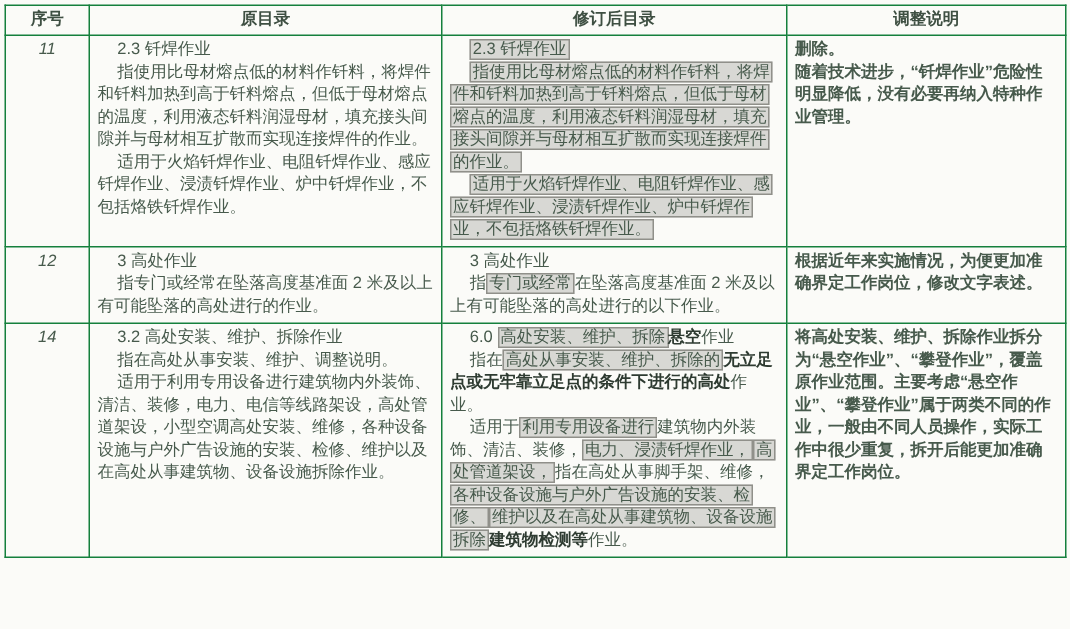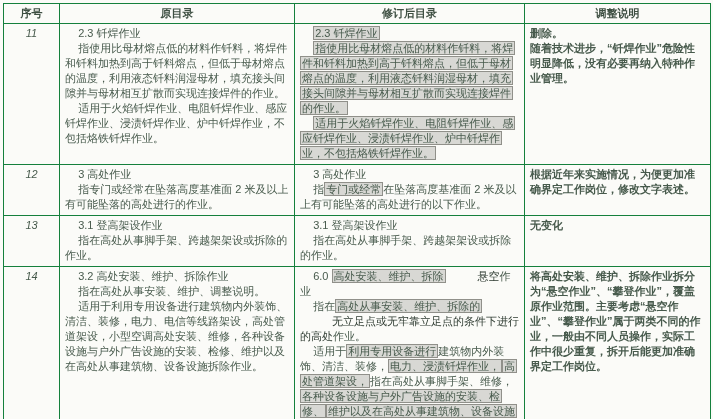--- a/index.html
+++ b/index.html
@@ -45,23 +45,22 @@
   p.cp{margin:0;text-indent:1.2em;}
   p.np{margin:0;text-indent:0;font-weight:bold;}
   span.del{
     background:#d8d8d4;
     border:1px solid #90908a;
     padding:0 1px;
     box-decoration-break:clone;
     -webkit-box-decoration-break:clone;
   }
   span.b{
-    font-weight:normal;
+    font-weight:bold;
     color:#2e3b31;
-    padding-left:32px;
   }
 </style>
 </head>
 <body>
 
 <div class="doc">
   <table class="rev">
     <colgroup>
       <col class="c-no">
         <col class="c-orig">
@@ -102,34 +101,20 @@
           </td>
           <td>
             <p class="cp"><span>3 高处作业</span></p>
             <p class="cp"><span>指</span><span class="del">专门或经常</span><span>在坠落高度基准面 2 米及以上有可能坠落的高处进行的以下作业。</span></p>
           </td>
           <td>
             <p class="np"><span>根据近年来实施情况，为便更加准确界定工作岗位，修改文字表述。</span></p>
           </td>
         </tr>
         <tr>
-          <td class="no">13</td>
-          <td>
-            <p class="cp"><span>3.1 登高架设作业</span></p>
-            <p class="cp"><span>指在高处从事脚手架、跨越架架设或拆除的作业。</span></p>
-          </td>
-          <td>
-            <p class="cp"><span>3.1 登高架设作业</span></p>
-            <p class="cp"><span>指在高处从事脚手架、跨越架架设或拆除的作业。</span></p>
-          </td>
-          <td>
-            <p class="np"><span>无变化</span></p>
-          </td>
-        </tr>
-        <tr>
           <td class="no">14</td>
           <td>
             <p class="cp"><span>3.2 高处安装、维护、拆除作业</span></p>
             <p class="cp"><span>指在高处从事安装、维护、调整说明。</span></p>
             <p class="cp"><span>适用于利用专用设备进行建筑物内外装饰、清洁、装修，电力、电信等线路架设，高处管道架设，小型空调高处安装、维修，各种设备设施与户外广告设施的安装、检修、维护以及在高处从事建筑物、设备设施拆除作业。</span></p>
           </td>
           <td>
             <p class="cp"><span>6.0 </span><span class="del">高处安装、维护、拆除</span><span class="b">悬空</span><span>作业</span></p>
             <p class="cp"><span>指在</span><span class="del">高处从事安装、维护、拆除的</span><span class="b">无立足点或无牢靠立足点的条件下进行的高处</span><span>作业。</span></p>
             <p class="cp"><span>适用于</span><span class="del">利用专用设备进行</span><span>建筑物内外装饰、清洁、装修，</span><span class="del">电力、浸渍钎焊作业，</span><span class="del">高处管道架设，</span><span>指在高处从事脚手架、维修，</span><span class="del">各种设备设施与户外广告设施的安装、检修、</span><span class="del">维护以及在高处从事建筑物、设备设施拆除</span><span class="b">建筑物检测等</span><span>作业。</span></p>

